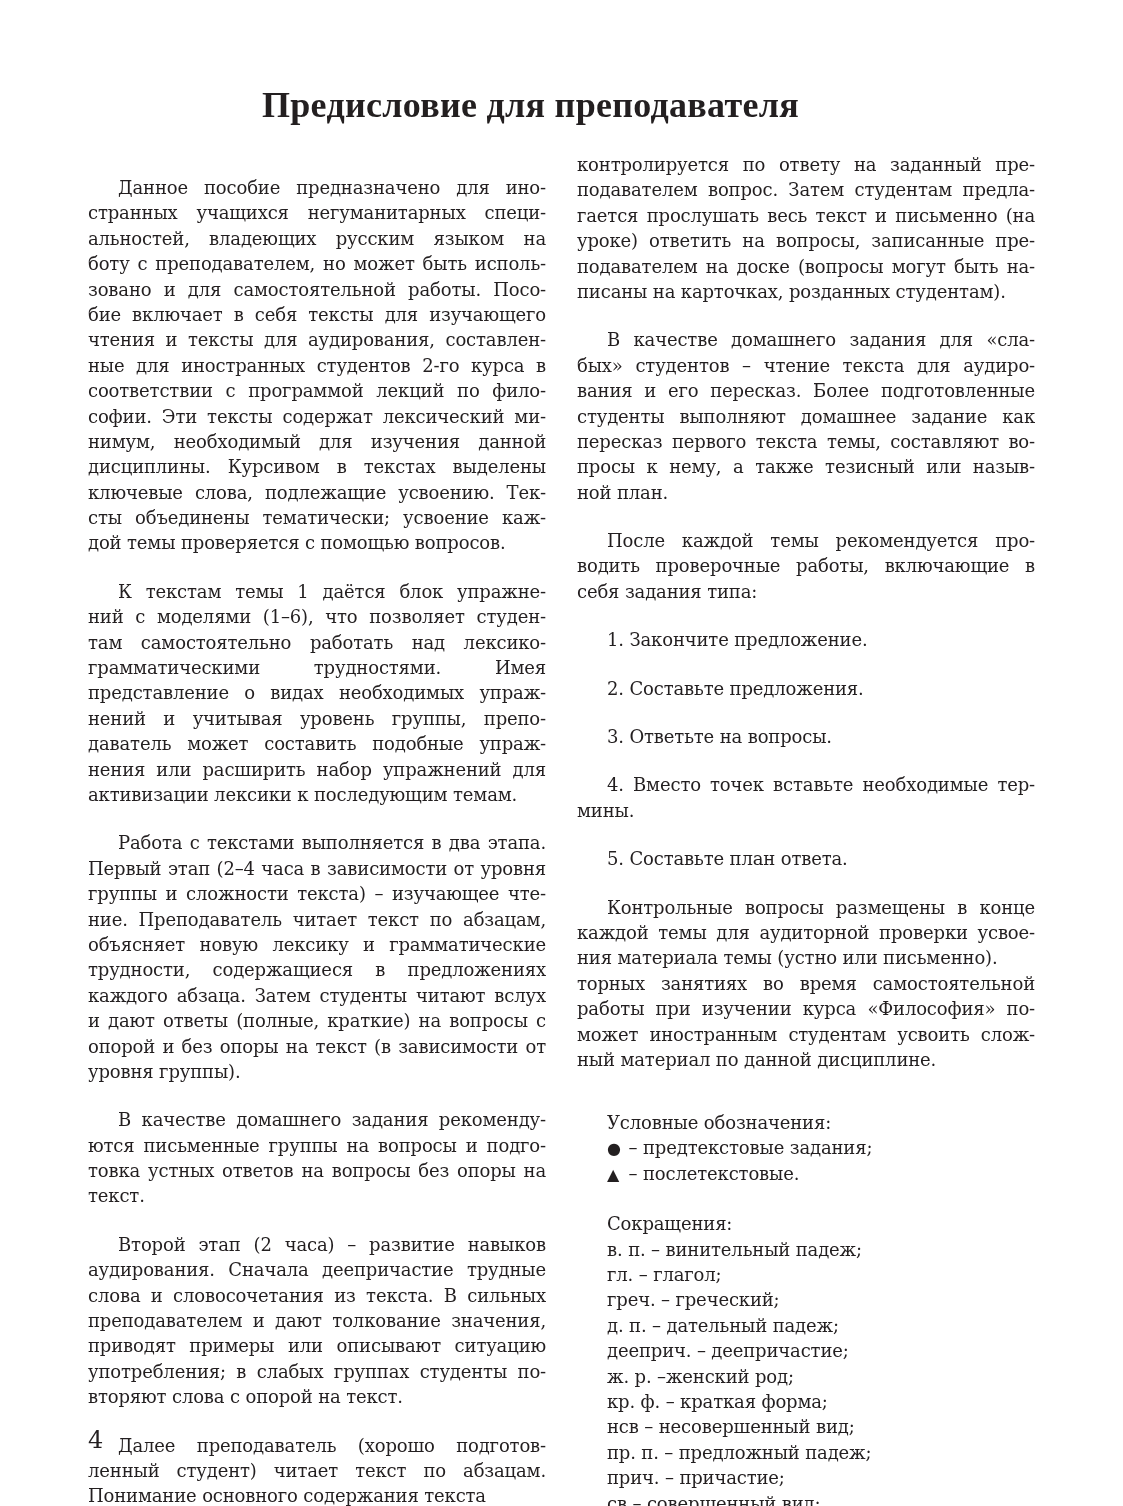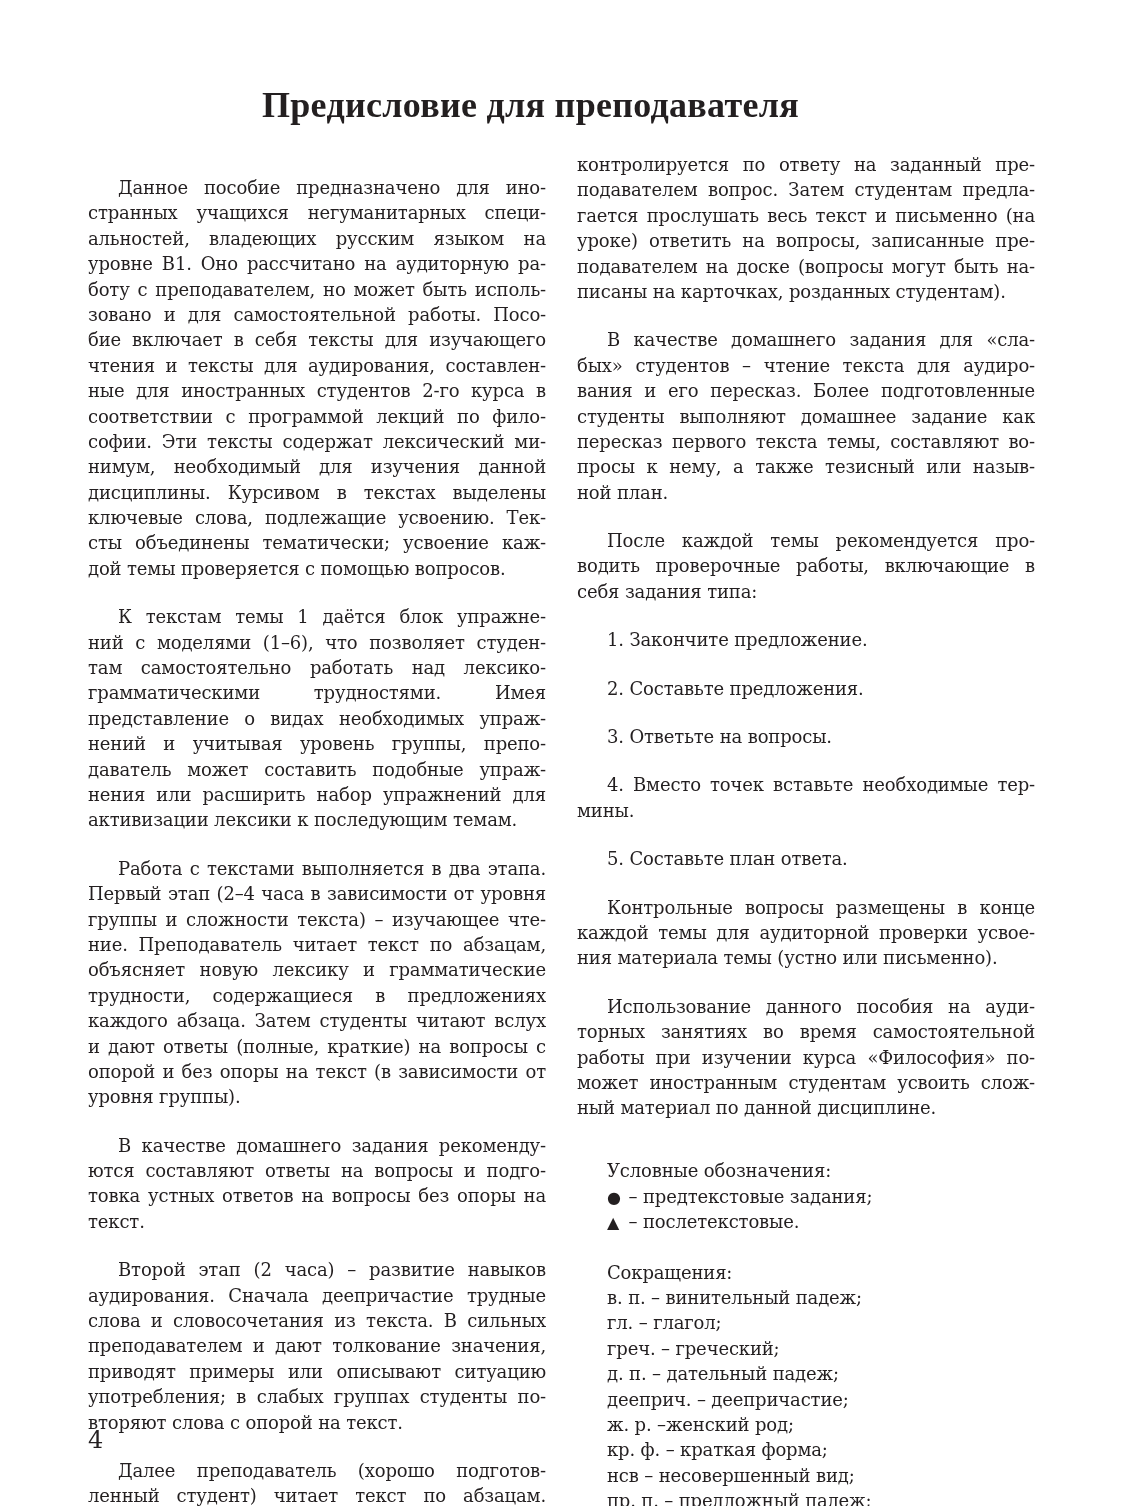--- a/index.html
+++ b/index.html
@@ -98,21 +98,20 @@
 </head>
 <body>
 
 <h1 class="page-title">Предисловие для преподавателя</h1>
 
 <div class="col col-left" id="left-col">
     <div>
       <span class="line indent">Данное пособие предназначено для ино-</span>
       <span class="line">странных учащихся негуманитарных специ-</span>
       <span class="line">альностей, владеющих русским языком на</span>
-      <span class="line">уровне В1. Оно рассчитано на аудиторную ра-</span>
       <span class="line">боту с преподавателем, но может быть исполь-</span>
       <span class="line">зовано и для самостоятельной работы. Посо-</span>
       <span class="line">бие включает в себя тексты для изучающего</span>
       <span class="line">чтения и тексты для аудирования, составлен-</span>
       <span class="line">ные для иностранных студентов 2-го курса в</span>
       <span class="line">соответствии с программой лекций по фило-</span>
       <span class="line">софии. Эти тексты содержат лексический ми-</span>
       <span class="line">нимум, необходимый для изучения данной</span>
       <span class="line">дисциплины. Курсивом в текстах выделены</span>
       <span class="line">ключевые слова, подлежащие усвоению. Тек-</span>
@@ -137,21 +136,21 @@
       <span class="line">ние. Преподаватель читает текст по абзацам,</span>
       <span class="line">объясняет новую лексику и грамматические</span>
       <span class="line">трудности, содержащиеся в предложениях</span>
       <span class="line">каждого абзаца. Затем студенты читают вслух</span>
       <span class="line">и дают ответы (полные, краткие) на вопросы с</span>
       <span class="line">опорой и без опоры на текст (в зависимости от</span>
       <span class="line last">уровня группы).</span>
     </div>
     <div>
       <span class="line indent">В качестве домашнего задания рекоменду-</span>
-      <span class="line">ются составляют ответы на вопросы и подго-</span>
+      <span class="line">ются письменные группы на вопросы и подго-</span>
       <span class="line">товка устных ответов на вопросы без опоры на</span>
       <span class="line last">текст.</span>
     </div>
     <div>
       <span class="line indent">Второй этап (2 часа) – развитие навыков</span>
       <span class="line">аудирования. Сначала деепричастие трудные</span>
       <span class="line">слова и словосочетания из текста. В сильных</span>
       <span class="line">преподавателем и дают толкование значения,</span>
       <span class="line">приводят примеры или описывают ситуацию</span>
       <span class="line">употребления; в слабых группах студенты по-</span>
@@ -204,21 +203,20 @@
       <div>
         <span class="line indent last">5. Составьте план ответа.</span>
       </div>
     </div>
     <div>
       <span class="line indent">Контрольные вопросы размещены в конце</span>
       <span class="line">каждой темы для аудиторной проверки усвое-</span>
       <span class="line last">ния материала темы (устно или письменно).</span>
     </div>
     <div>
-      <span class="line indent">Использование данного пособия на ауди-</span>
       <span class="line">торных занятиях во время самостоятельной</span>
       <span class="line">работы при изучении курса «Философия» по-</span>
       <span class="line">может иностранным студентам усвоить слож-</span>
       <span class="line last">ный материал по данной дисциплине.</span>
     </div>
     <div class="gap"></div>
     <div class="gap-half"></div>
     <div>
       <span class="heading-bold">Условные обозначения:</span>
       <span class="legend-row"><span class="sym">●</span><span> – предтекстовые задания;</span></span>

